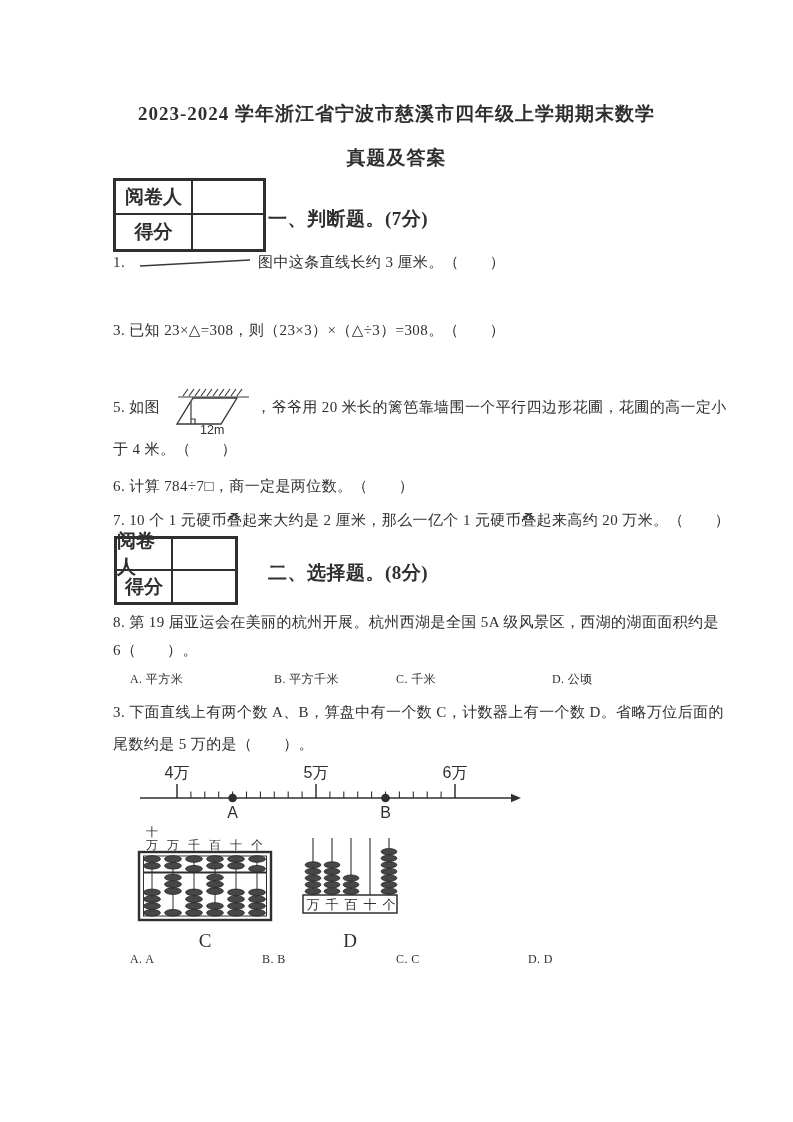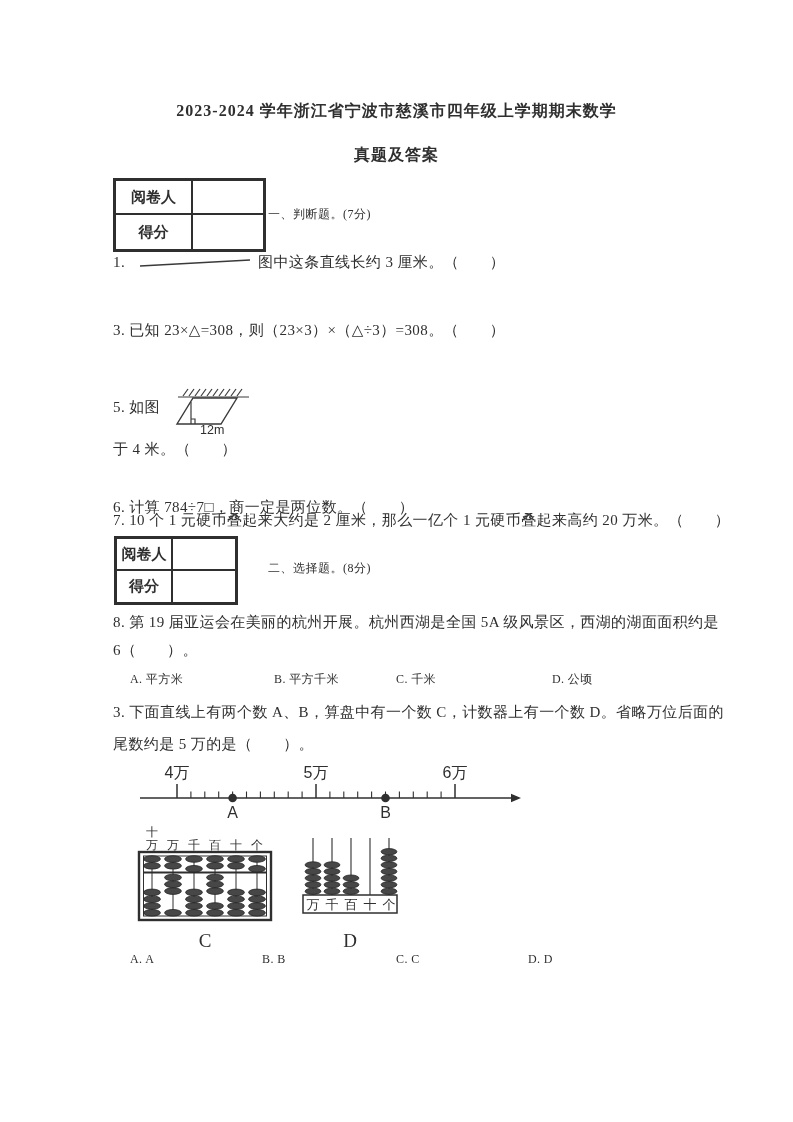--- a/index.html
+++ b/index.html
@@ -9,41 +9,41 @@
     margin:0 auto;
     background:#ffffff;
     font-family:"Liberation Serif","DejaVu Serif",serif;
     color:#2f2f2f;
     overflow:hidden;
   }
   .abs{position:absolute;}
   .title{
     left:0;top:0;width:793px;
     text-align:center;
-    font-size:16px;font-weight:bold;
+    font-size:19px;font-weight:bold;
     letter-spacing:1px;
     white-space:nowrap;
   }
   .q{
     font-size:15px;
     white-space:nowrap;
     letter-spacing:0.4px;
   }
   .qflex{display:inline-flex;align-items:center;}
   .opt{font-size:12px;white-space:nowrap;letter-spacing:0.4px;}
-  .heading{font-size:12px;font-weight:normal;white-space:nowrap;letter-spacing:0.5px;}
+  .heading{font-size:19px;font-weight:bold;white-space:nowrap;letter-spacing:0.5px;}
   .score-table{
     display:grid;
     border:2px solid #2f2f2f;
     background:#fff;
   }
   .score-table .cell{
     border:1px solid #2f2f2f;
     display:flex;align-items:center;justify-content:center;
-    font-size:15px;font-weight:bold;text-align:right;
+    font-size:19px;font-weight:bold;
   }
   .t1{left:113px;top:178px;grid-template-columns:77px 72px;grid-template-rows:34px 36px;}
   .t2{left:114px;top:536px;grid-template-columns:56px 64px;grid-template-rows:32px 33px;}
   svg{display:block;}
   .figsvg{position:absolute;}
 </style>
 </head>
 <body>
 
 <div class="page">
@@ -83,23 +83,24 @@
       <line x1="49" y1="11" x2="54" y2="4"></line>
         <line x1="55" y1="11" x2="60" y2="4"></line>
       <line x1="61" y1="11" x2="66" y2="4"></line>
         <line x1="67" y1="11" x2="72" y2="4"></line>
       <polygon points="7,39 51,39 67,13 23,13" stroke-width="1.4"></polygon>
       <line x1="21" y1="17" x2="21" y2="39"></line>
       <path d="M21 34 L25 34 L25 39"></path>
     </g>
     <text x="30" y="49" font-size="12.5" font-family="'Liberation Sans',sans-serif" fill="#2f2f2f">12m</text>
   </svg>
+  <div class="abs q" style="left:256px;top:398px;">，爷爷用 20 米长的篱笆靠墙围一个平行四边形花圃，花圃的高一定小</div>
   <div class="abs q" style="left:113px;top:440px;">于 4 米。（　　）</div>
 
-  <div class="abs q" style="left:113px;top:498px;">6. 计算 784÷7□，商一定是两位数。（　　）</div>
+  <div class="abs q" style="left:113px;top:477px;">6. 计算 784÷7□，商一定是两位数。（　　）</div>
   <div class="abs q" style="left:113px;top:511px;">7. 10 个 1 元硬币叠起来大约是 2 厘米，那么一亿个 1 元硬币叠起来高约 20 万米。（　　）</div>
 
   <div class="abs score-table t2">
     <div class="cell">阅卷人</div>
     <div class="cell"></div>
     <div class="cell">得分</div>
     <div class="cell"></div>
   </div>
 
   <div class="abs heading" style="left:268px;top:560px;">二、选择题。(8分)</div>

